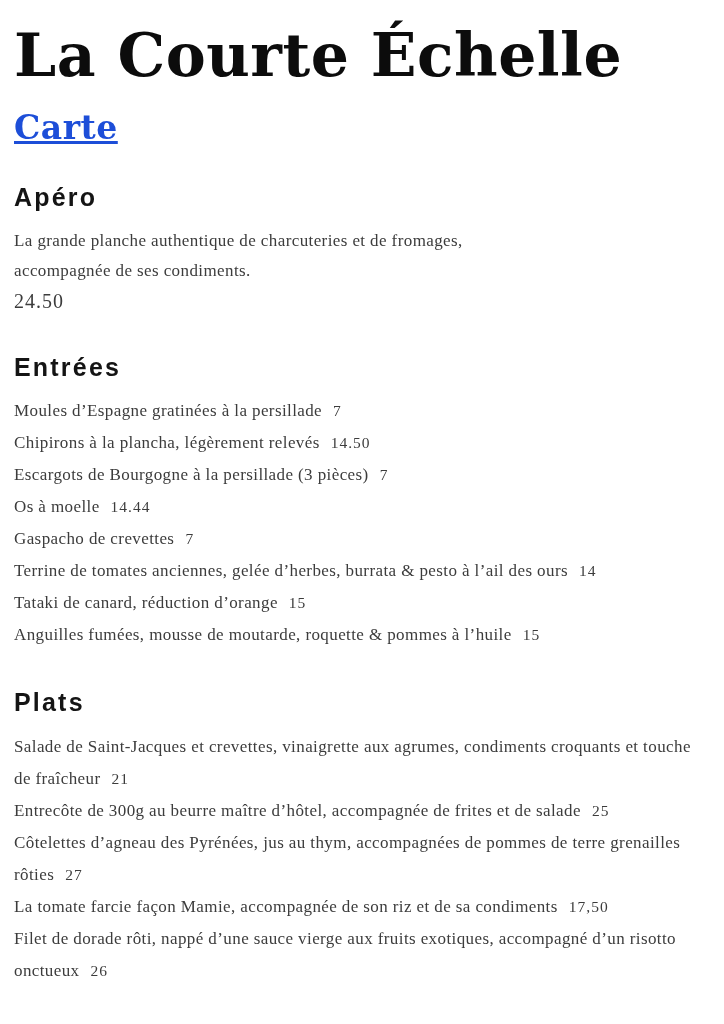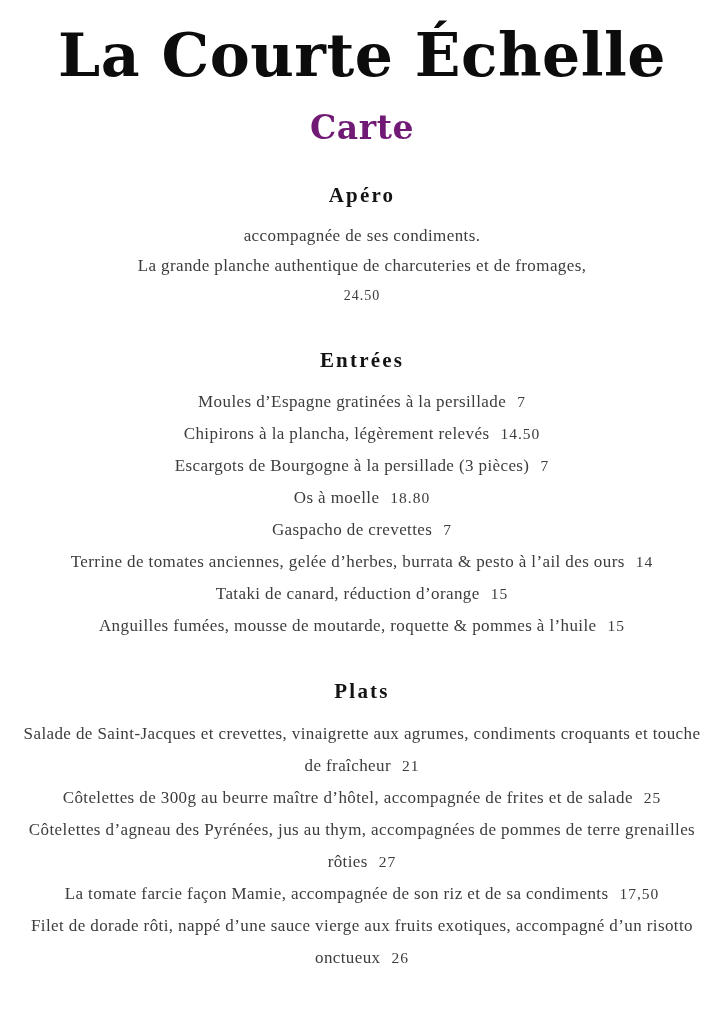--- a/index.html
+++ b/index.html
@@ -2,79 +2,79 @@
 <html><head>
 <meta charset="utf-8">
 <style>
   html,body{margin:0;padding:0;}
   body{
     width:724px;height:1024px;overflow:hidden;
     background:#ffffff;
     font-family:"Liberation Serif", serif;
     color:#3c3c3c;
   }
-  .page{padding:12px 14px 0;text-align:center;}
+  .page{padding:12px 14px 0;}
   .title{
     font-family:"DejaVu Serif", serif;
     font-size:60px;line-height:1.1;font-weight:700;
     color:#0c0c0c;margin:10px 0 0;letter-spacing:0.5px;
   }
   .subtitle{
     font-family:"DejaVu Serif", serif;
     font-size:33px;line-height:1.1;font-weight:700;
     margin:22px 0 0;letter-spacing:0.5px;
   }
   .section-title{
-    font-family:Liberation Serif, serif;
-    font-size:21px;line-height:1.1;font-weight:700;
+    font-family:Liberation Sans, sans-serif;
+    font-size:25px;line-height:1.1;font-weight:700;
     color:#141414;letter-spacing:2.2px;
     margin:38px 0 14px;
   }
   .line, .item{
     font-size:17px;letter-spacing:0.4px;
     line-height:30px;margin:0;
     color:#3c3c3c;
   }
   .item{line-height:32px;font-family:Liberation Serif, serif;}
   .price{
     font-size:15.5px;letter-spacing:1px;
     margin-left:11px;white-space:nowrap;
   }
-  .price-line{font-size:14px;letter-spacing:1px;}
+  .price-line{font-size:20px;letter-spacing:1px;}
 </style>
 </head>
 <body>
 
 <div class="page">
 
   <h1 class="title">La Courte Échelle</h1>
 
-  <h2 class="subtitle" style="color: #701a75;">Carte</h2>
+  <h2 class="subtitle" style="color: #1d4ed8; text-decoration: underline;">Carte</h2>
 
   <section>
     <h3 class="section-title">Apéro</h3>
+    <p class="line">La grande planche authentique de charcuteries et de fromages,</p>
     <p class="line">accompagnée de ses condiments.</p>
-    <p class="line">La grande planche authentique de charcuteries et de fromages,</p>
     <p class="line price-line">24.50</p>
   </section>
 
   <section>
     <h3 class="section-title">Entrées</h3>
 
     <p class="item">
       <span>Moules d’Espagne gratinées à la persillade</span><span class="price">7</span>
     </p>
     <p class="item">
       <span>Chipirons à la plancha, légèrement relevés</span><span class="price">14.50</span>
     </p>
     <p class="item">
       <span>Escargots de Bourgogne à la persillade (3 pièces)</span><span class="price">7</span>
     </p>
     <p class="item">
-      <span>Os à moelle</span><span class="price">18.80</span>
+      <span>Os à moelle</span><span class="price">14.44</span>
     </p>
     <p class="item">
       <span>Gaspacho de crevettes</span><span class="price">7</span>
     </p>
     <p class="item">
       <span>Terrine de tomates anciennes, gelée d’herbes, burrata &amp; pesto à l’ail des ours</span><span class="price">14</span>
     </p>
     <p class="item">
       <span>Tataki de canard, réduction d’orange</span><span class="price">15</span>
     </p>
@@ -83,21 +83,21 @@
     </p>
   </section>
 
   <section>
     <h3 class="section-title">Plats</h3>
 
     <p class="item">
       <span>Salade de Saint-Jacques et crevettes, vinaigrette aux agrumes, condiments croquants et touche de fraîcheur</span><span class="price">21</span>
     </p>
     <p class="item">
-      <span>Côtelettes de 300g au beurre maître d’hôtel, accompagnée de frites et de salade</span><span class="price">25</span>
+      <span>Entrecôte de 300g au beurre maître d’hôtel, accompagnée de frites et de salade</span><span class="price">25</span>
     </p>
     <p class="item">
       <span>Côtelettes d’agneau des Pyrénées, jus au thym, accompagnées de pommes de terre grenailles rôties</span><span class="price">27</span>
     </p>
     <p class="item">
       <span>La tomate farcie façon Mamie, accompagnée de son riz et de sa condiments</span><span class="price">17,50</span>
     </p>
     <p class="item">
       <span>Filet de dorade rôti, nappé d’une sauce vierge aux fruits exotiques, accompagné d’un risotto onctueux</span><span class="price">26</span>
     </p>

